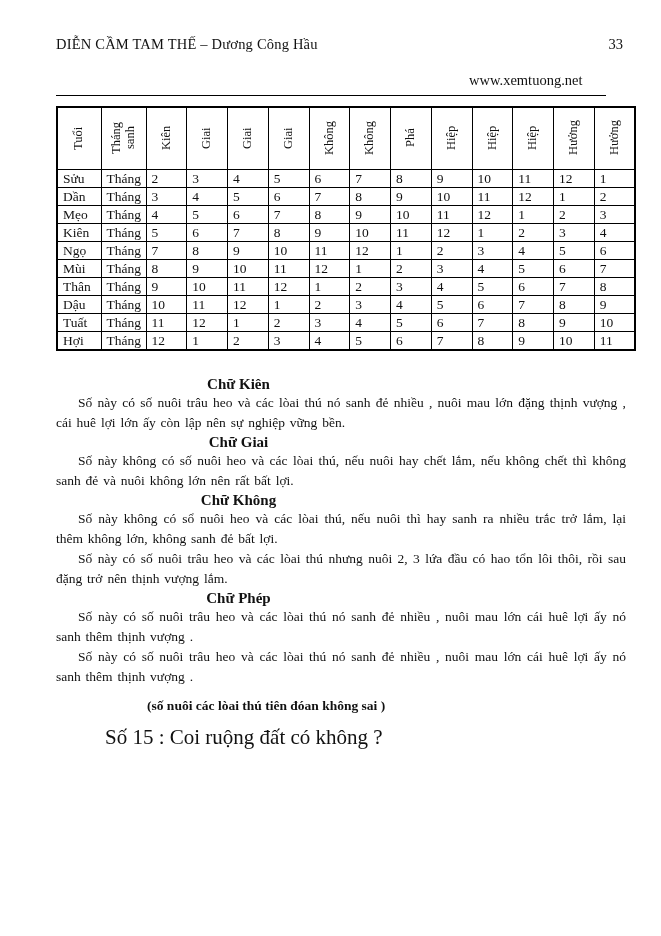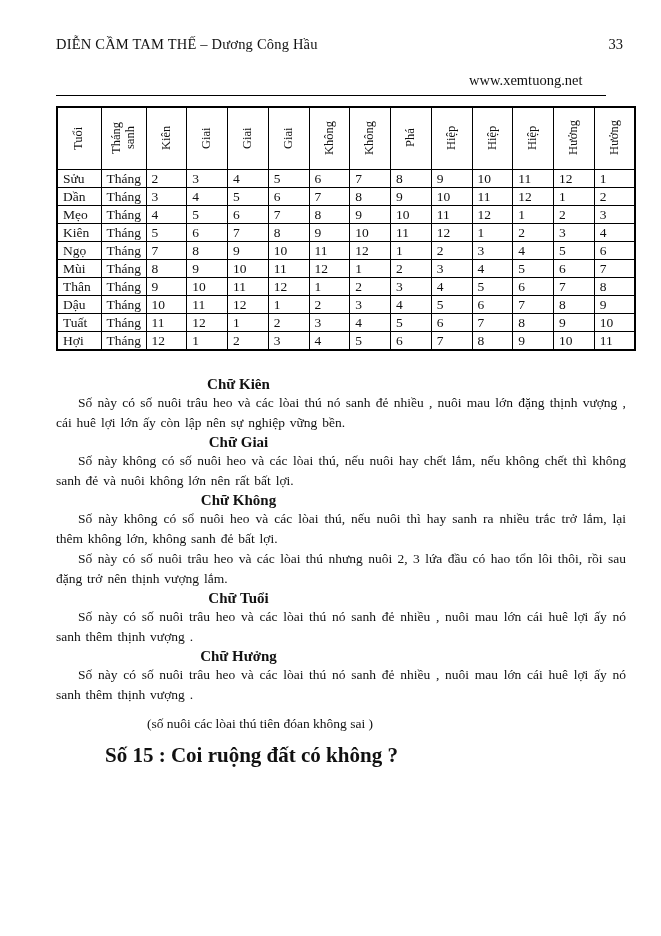--- a/index.html
+++ b/index.html
@@ -69,25 +69,26 @@
     font-size: 13.5px;
     line-height: 20px;
     text-align: justify;
     text-indent: 22px;
     word-spacing: 1.5px;
   }
   .note {
     margin: 9px 0 0 91px;
     font-size: 13.5px;
     line-height: 20px;
+    font-weight: bold;
   }
   .s15-h {
     margin: 9px 0 1px 49px;
     font-size: 21px;
-    font-weight: bold;
+    font-weight: normal;
     line-height: 25px;
   }
 </style>
 </head>
 <body>
 
 <div class="page">
 
   <div class="header">
     <span class="title">DIỄN CẦM TAM THẾ – Dương Công Hầu</span>
@@ -325,23 +326,22 @@
 
   <div class="content">
     <div id="sections">
         <div class="sec-h">Chữ Kiên</div>
         <p class="sec-p">Số này có số nuôi trâu heo và các lòai thú nó sanh đẻ nhiều , nuôi mau lớn đặng thịnh vượng , cái huê lợi lớn ấy còn lập nên sự nghiệp vững bền.</p>
         <div class="sec-h">Chữ Giai</div>
         <p class="sec-p">Số này không có số nuôi heo và các lòai thú, nếu nuôi hay chết lắm, nếu không chết thì không sanh đẻ và nuôi không lớn nên rất bất lợi.</p>
         <div class="sec-h">Chữ Không</div>
         <p class="sec-p">Số này không có sổ nuôi heo và các lòai thú, nếu nuôi thì hay sanh ra nhiều trắc trở lắm, lại thêm không lớn, không sanh đẻ bất lợi.</p>
         <p class="sec-p">Số này có số nuôi trâu heo và các lòai thú nhưng nuôi 2, 3 lứa đầu có hao tổn lôi thôi, rồi sau đặng trở nên thịnh vượng lắm.</p>
-        <div class="sec-h">Chữ Tuổi</div>
+        <div class="sec-h">Chữ Phép</div>
         <p class="sec-p">Số này có số nuôi trâu heo và các lòai thú nó sanh đẻ nhiều , nuôi mau lớn cái huê lợi ấy nó sanh thêm thịnh vượng .</p>
-        <div class="sec-h">Chữ Hưởng</div>
         <p class="sec-p">Số này có số nuôi trâu heo và các lòai thú nó sanh đẻ nhiều , nuôi mau lớn cái huê lợi ấy nó sanh thêm thịnh vượng .</p>
       </div>
 
     <div class="note">(số nuôi các lòai thú tiên đóan không sai )</div>
 
     <div class="s15-h">Số 15 : Coi ruộng đất có không ?</div>
   </div>
 
 </div>
 

